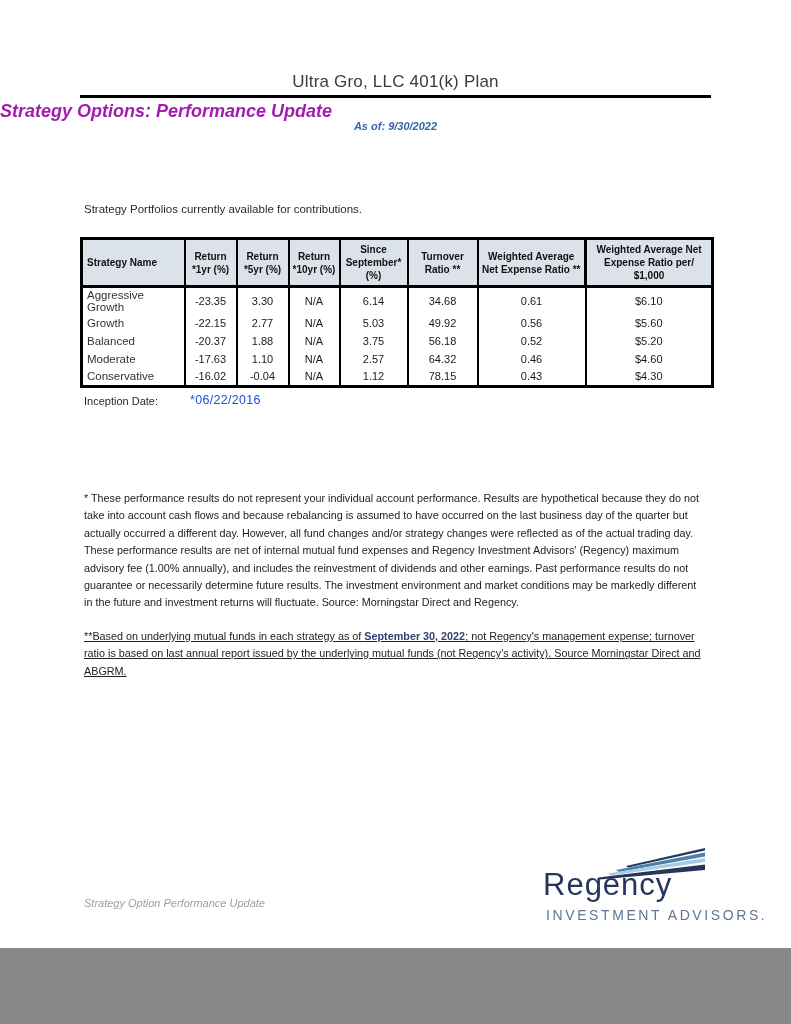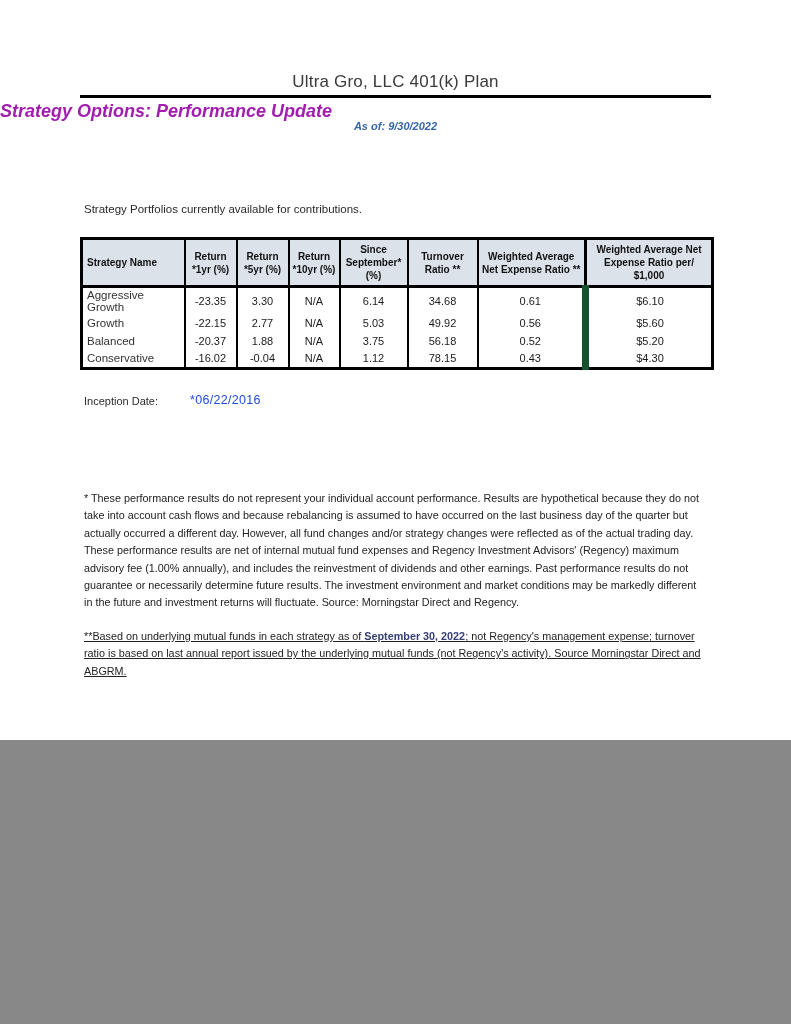--- a/index.html
+++ b/index.html
@@ -1,20 +1,20 @@
 <!DOCTYPE html>
 <html><head>
 <meta charset="utf-8">
 <style>
   * { margin: 0; padding: 0; box-sizing: border-box; }
   html, body { background: #888; }
   .page {
     position: relative;
     width: 791px;
-    height: 740px;
+    height: 948px;
     margin: 0 auto;
     background: #ffffff;
     font-family: "Liberation Sans", sans-serif;
     color: #1a1a1a;
     overflow: hidden;
   }
   .doc-title {
     position: absolute;
     top: 72px; left: 0; width: 100%;
     text-align: center;
@@ -77,21 +77,21 @@
   .perf-table td {
     border-left: 2px solid #a21caf;
     border-right: 2px solid #000;
     font-size: 11px;
     text-align: center;
     padding: 1px 2px;
     height: 18px;
     color: #1a1a1a;
   }
   .perf-table td.col-name { text-align: left; padding-left: 4px; font-size: 11.5px; color: #333; }
-  .perf-table td.col-last { border-left: 7px solid #14532d; }
+  .perf-table td.col-last { border-left: 1px solid #14532d; }
   .inception-label {
     position: absolute;
     top: 395px; left: 84px;
     font-size: 11px;
     color: #2a2a2a;
   }
   .inception-value {
     position: absolute;
     top: 393px; left: 190px;
     font-size: 12.5px;
@@ -211,20 +211,30 @@
         <td class="col-name">Balanced</td>
         <td>-20.37</td>
         <td>1.88</td>
         <td>N/A</td>
         <td>3.75</td>
         <td>56.18</td>
         <td>0.52</td>
         <td class="col-last">$5.20</td>
       </tr>
       <tr>
+        <td class="col-name">Moderate</td>
+        <td>-17.63</td>
+        <td>1.10</td>
+        <td>N/A</td>
+        <td>2.57</td>
+        <td>64.32</td>
+        <td>0.46</td>
+        <td class="col-last">$4.60</td>
+      </tr>
+      <tr>
         <td class="col-name">Conservative</td>
         <td>-16.02</td>
         <td>-0.04</td>
         <td>N/A</td>
         <td>1.12</td>
         <td>78.15</td>
         <td>0.43</td>
         <td class="col-last">$4.30</td>
       </tr>
     </tbody>

